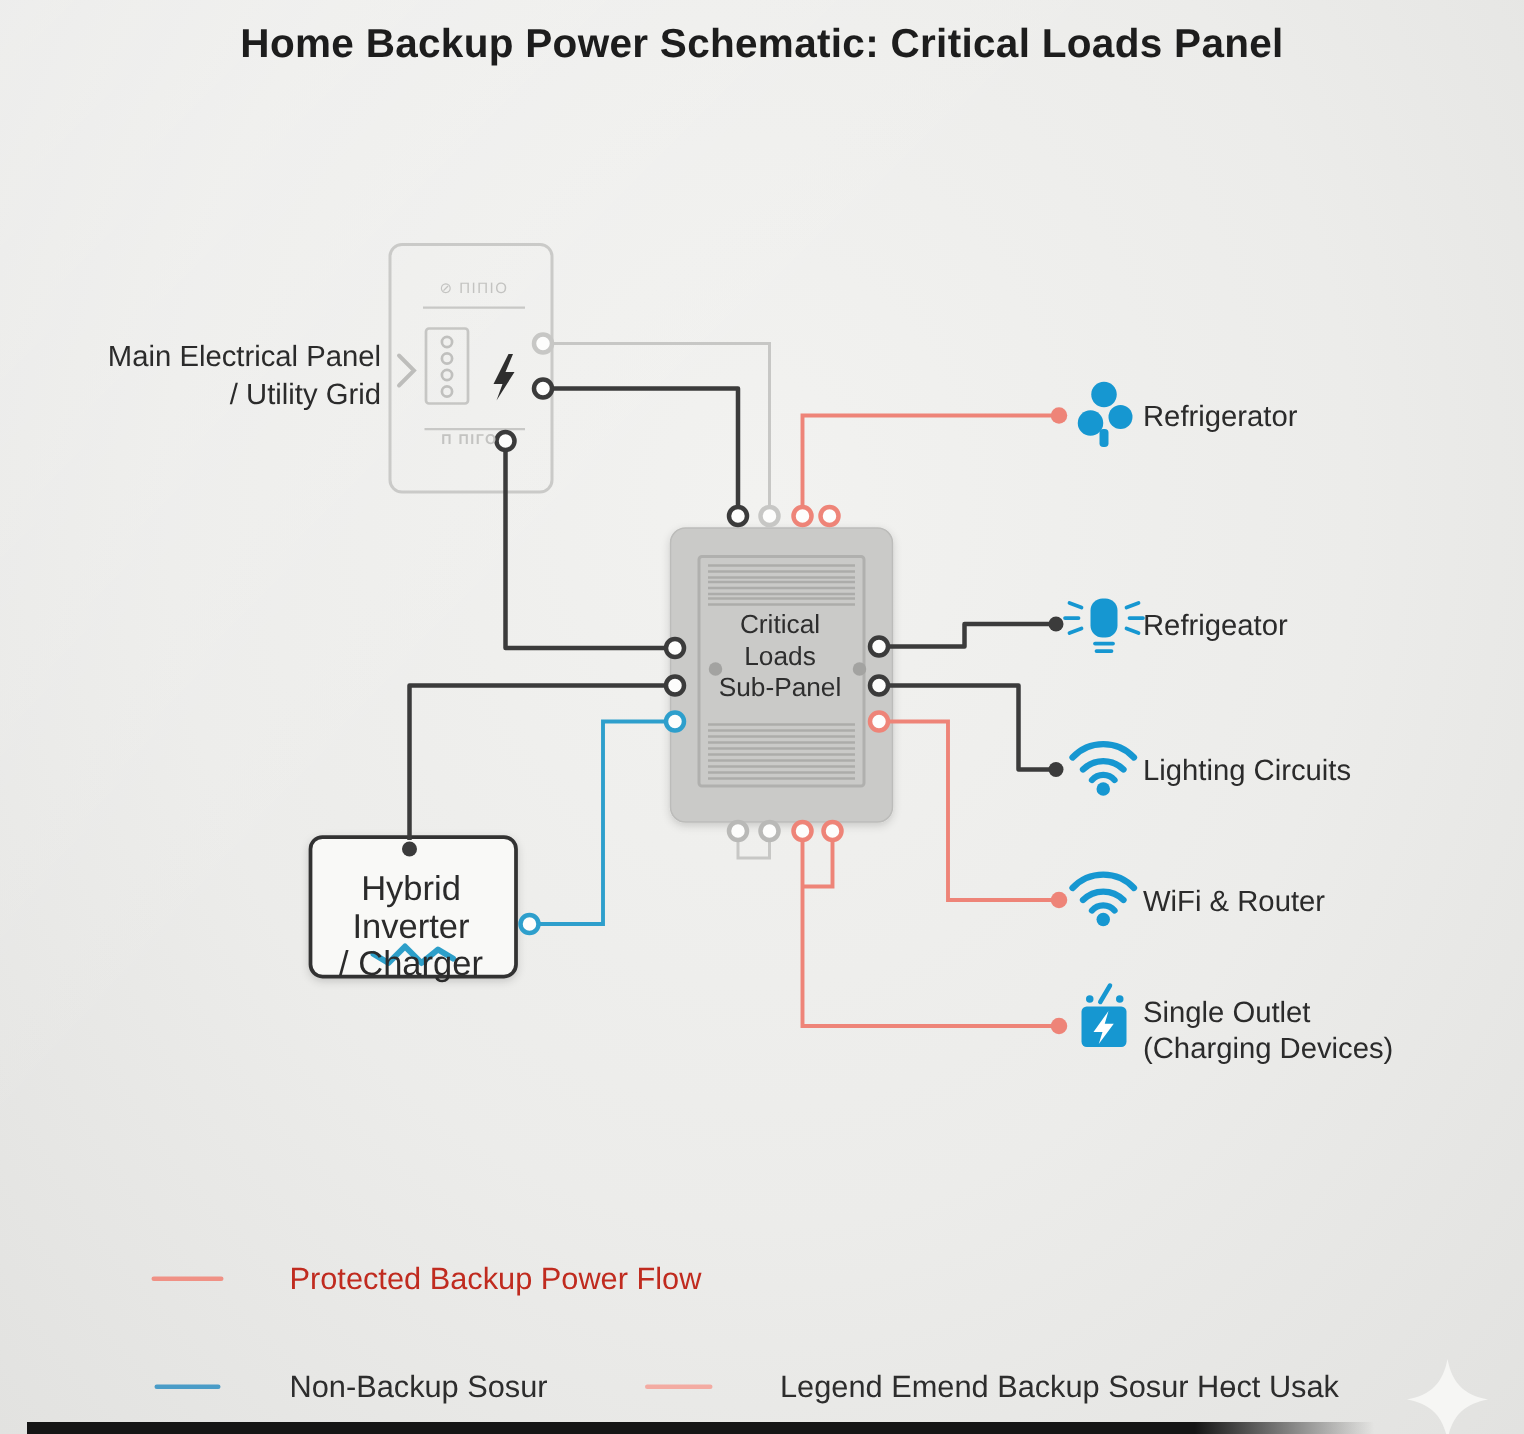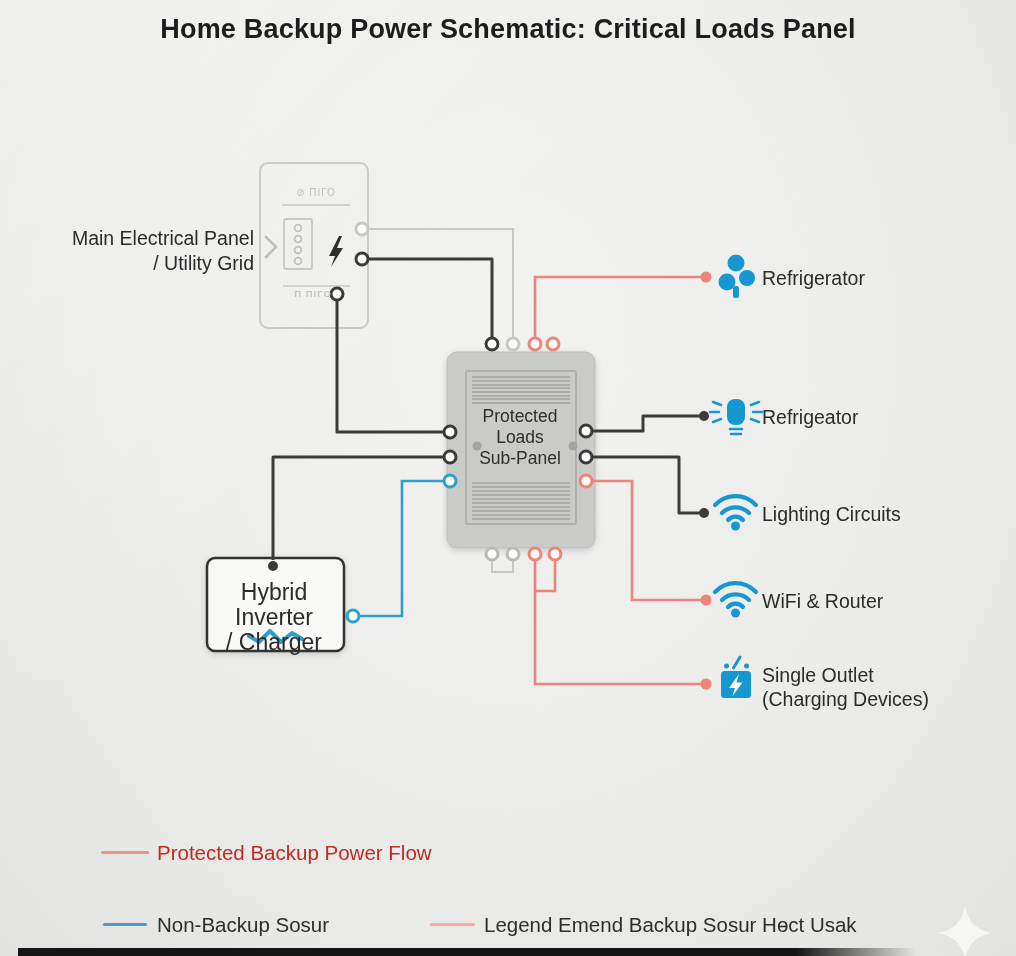--- a/index.html
+++ b/index.html
@@ -15,21 +15,21 @@
   .lbl{position:absolute;color:#2b2b2b;white-space:pre-line;}
   .title{left:0;right:0;top:14px;text-align:center;font-size:27px;font-weight:bold;
          letter-spacing:.2px;color:#1d1d1d;}
   .other-loads{left:142px;top:130px;width:300px;text-align:center;font-size:19.5px;}
   .main-label{left:40px;top:226px;width:214px;text-align:right;font-size:19.5px;line-height:25px;}
   .sub-label{left:451px;top:406px;width:138px;text-align:center;font-size:17.5px;line-height:21px;color:#2e2e2e;}
   .inv-label{left:204px;top:580px;width:140px;text-align:center;font-size:23px;line-height:25px;}
   .bat-label{left:194px;top:666px;width:160px;text-align:center;font-size:19.5px;line-height:24px;}
   .load-label{left:762px;font-size:19.5px;line-height:24px;}
   .ghost-text{position:absolute;color:#c3c3c1;text-align:center;letter-spacing:1px;}
-  .legend-text{position:absolute;font-size:20.5px;}
+  .legend-text{position:absolute;font-size:20.5px;margin-left:36px;}
   .swatch{position:absolute;height:3px;border-radius:2px;}
 </style>
 </head>
 <body>
 
 <div class="stage">
 
 <svg width="1016" height="956" viewBox="0 0 1016 956">
   <defs>
     <filter id="soft" x="-30%" y="-30%" width="160%" height="160%">
@@ -202,24 +202,24 @@
   <path fill="#f6f6f4" d="M965,906 C968,922 976,930 992,933 C976,936 968,944 965,960 C962,944 954,936 938,933 C954,930 962,922 965,906 Z"></path>
 
   <rect x="18" y="948" width="998" height="8" fill="url(#barFade)"></rect>
 </svg>
 
   <div class="lbl title">Home Backup Power Schematic: Critical Loads Panel</div>
 
   <div class="lbl main-label">Main Electrical Panel
 / Utility Grid</div>
 
-  <div class="ghost-text" style="left:282px;top:187px;width:68px;font-size:10px;">⊘ ПIГО</div>
+  <div class="ghost-text" style="left:282px;top:187px;width:68px;font-size:10px;">⊘ ПIПIО</div>
   <div class="ghost-text" style="left:283px;top:288px;width:60px;font-size:9.5px;font-weight:bold;">П ПIГО</div>
 
-  <div class="lbl sub-label">Protected
+  <div class="lbl sub-label">Critical
 Loads
 Sub-Panel</div>
   <div class="lbl inv-label">Hybrid Inverter
 / Charger</div>
 
   <div class="lbl load-label" style="top:266px;">Refrigerator</div>
   <div class="lbl load-label" style="top:405px;">Refrigeator</div>
   <div class="lbl load-label" style="top:502px;">Lighting Circuits</div>
   <div class="lbl load-label" style="top:589px;">WiFi &amp; Router</div>
   <div class="lbl load-label" style="top:663px;">Single Outlet

